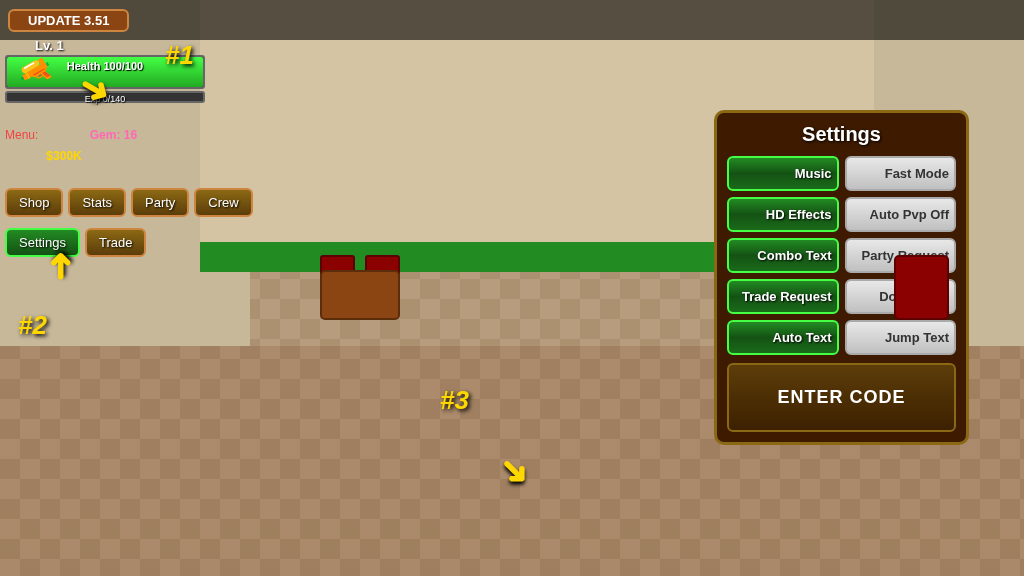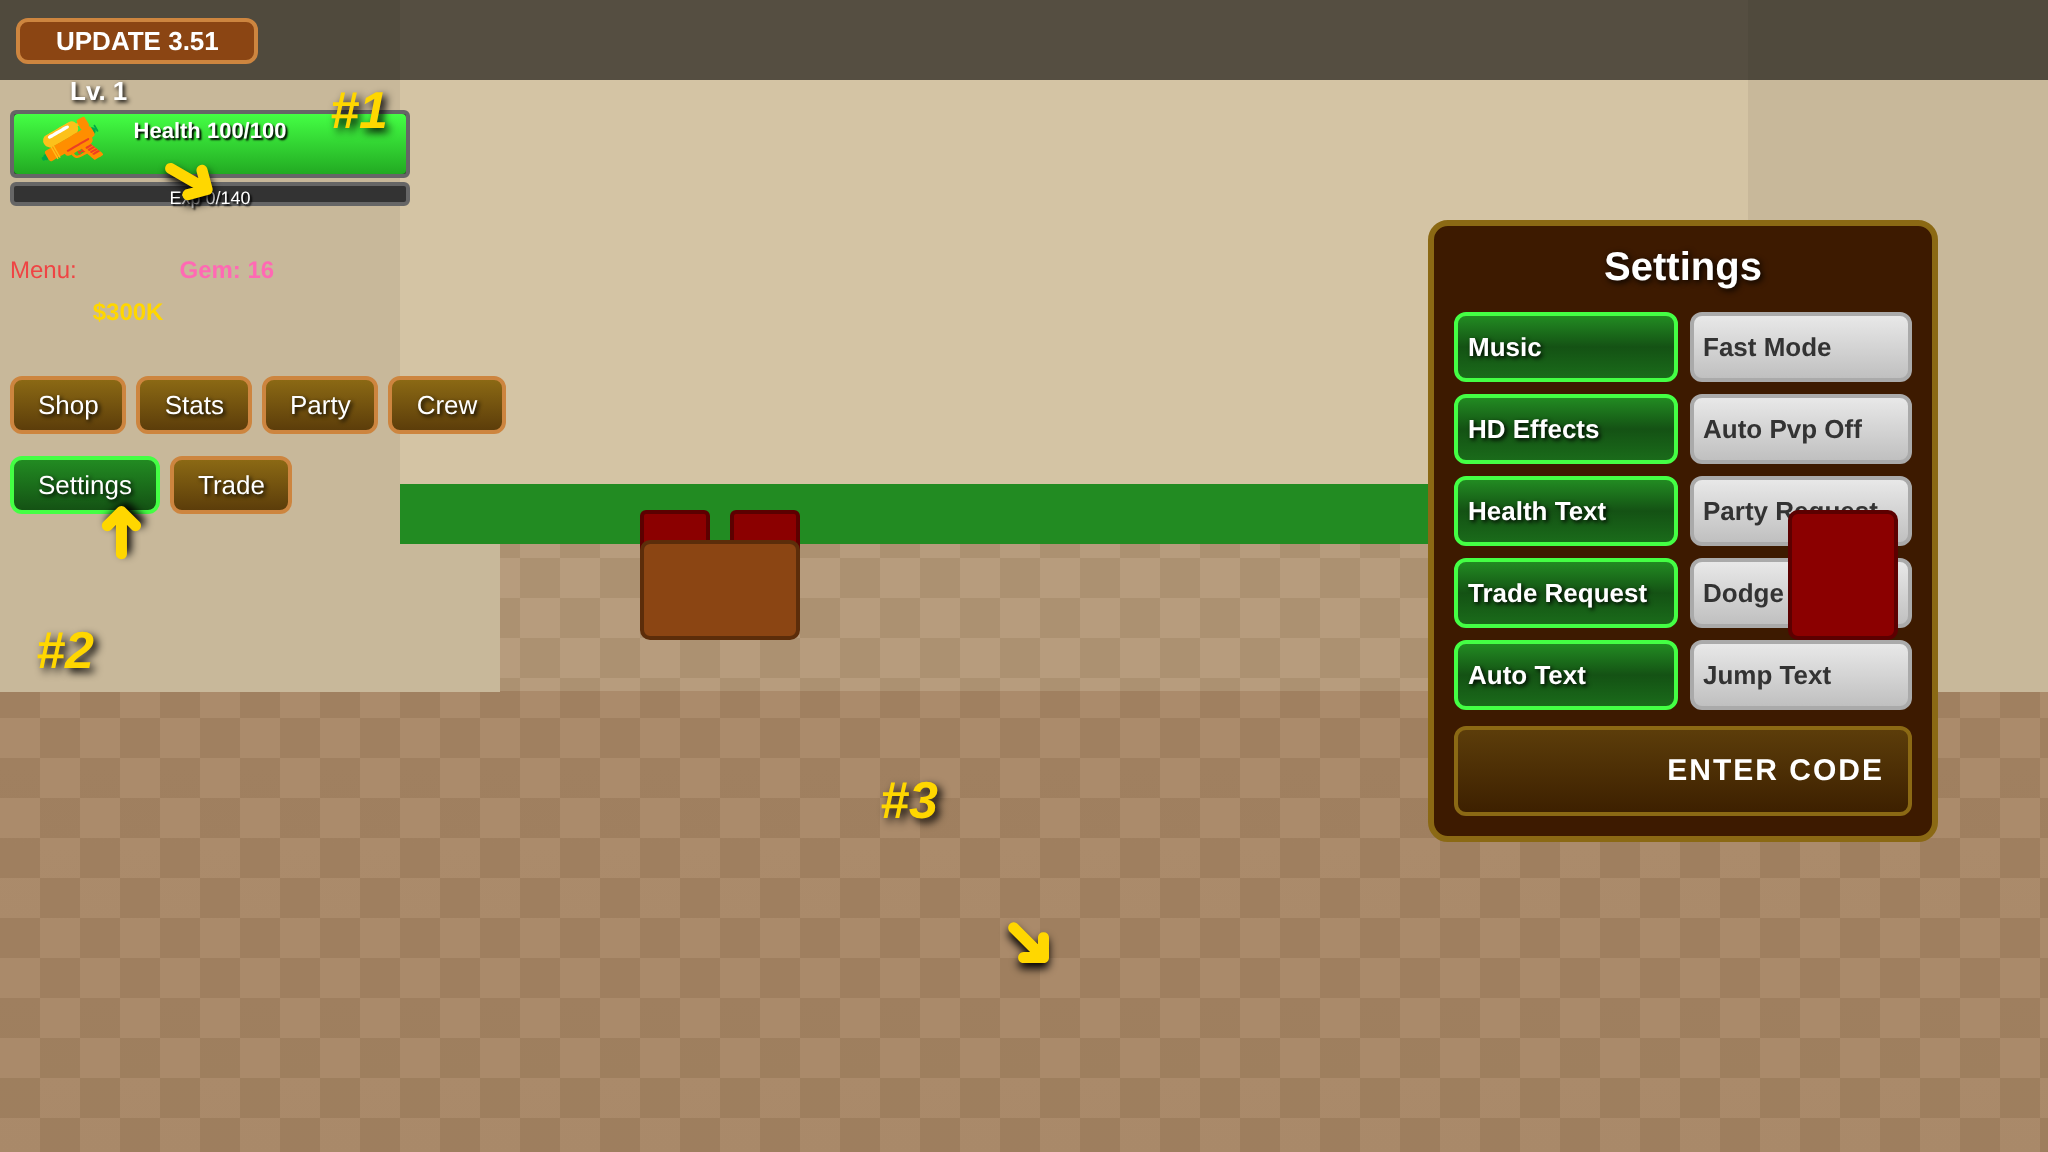--- a/index.html
+++ b/index.html
@@ -229,21 +229,21 @@
       text-shadow: 1px 1px 3px black;
     }
     .settings-grid {
       display: grid;
       grid-template-columns: 1fr 1fr;
       gap: 6px;
     }
     .setting-btn {
       border-radius: 6px;
       padding: 8px 5px;
-      text-align: left;
+      text-align: right;
       font-size: 13px;
       font-weight: bold;
       cursor: pointer;
       border: 2px solid #888;
       color: white;
       text-shadow: 1px 1px 2px black;
     }
     .setting-btn.green-active {
       background: linear-gradient(180deg, #228B22 0%, #145214 50%, #1a6b1a 100%);
       border-color: #44ff44;
@@ -254,26 +254,25 @@
       text-shadow: none;
       border-color: #aaa;
     }
     .enter-code-btn {
       width: 100%;
       margin-top: 8px;
       background: linear-gradient(180deg, #5c3d0a, #3d2000);
       border: 2px solid #8B6914;
       border-radius: 6px;
       color: white;
-      font-size: 15px;
-      font-weight: bold;
-      padding: 12px;
+      font-size: 18px;
+      font-weight: bold;
+      padding: 22px;
       cursor: pointer;
       letter-spacing: 1px;
-      text-align: right;
     }
 
     
     .weapon-area {
       position: absolute;
       top: 55px;
       left: 5px;
       width: 60px;
       height: 35px;
       display: flex;
@@ -336,21 +335,21 @@
 <div class="settings-panel">
   <div class="settings-title">Settings</div>
   <div class="settings-grid">
 
     <button class="setting-btn green-active">Music</button>
     <button class="setting-btn white-off">Fast Mode</button>
 
     <button class="setting-btn green-active">HD Effects</button>
     <button class="setting-btn white-off">Auto Pvp Off</button>
 
-    <button class="setting-btn green-active">Health Text</button>
+    <button class="setting-btn green-active">Combo Text</button>
     <button class="setting-btn white-off">Party Request</button>
 
     <button class="setting-btn green-active">Trade Request</button>
     <button class="setting-btn white-off">Dodge Text</button>
 
     <button class="setting-btn green-active">Auto Text</button>
     <button class="setting-btn white-off">Jump Text</button>
   </div>
   <button class="enter-code-btn">ENTER CODE</button>
 </div>

